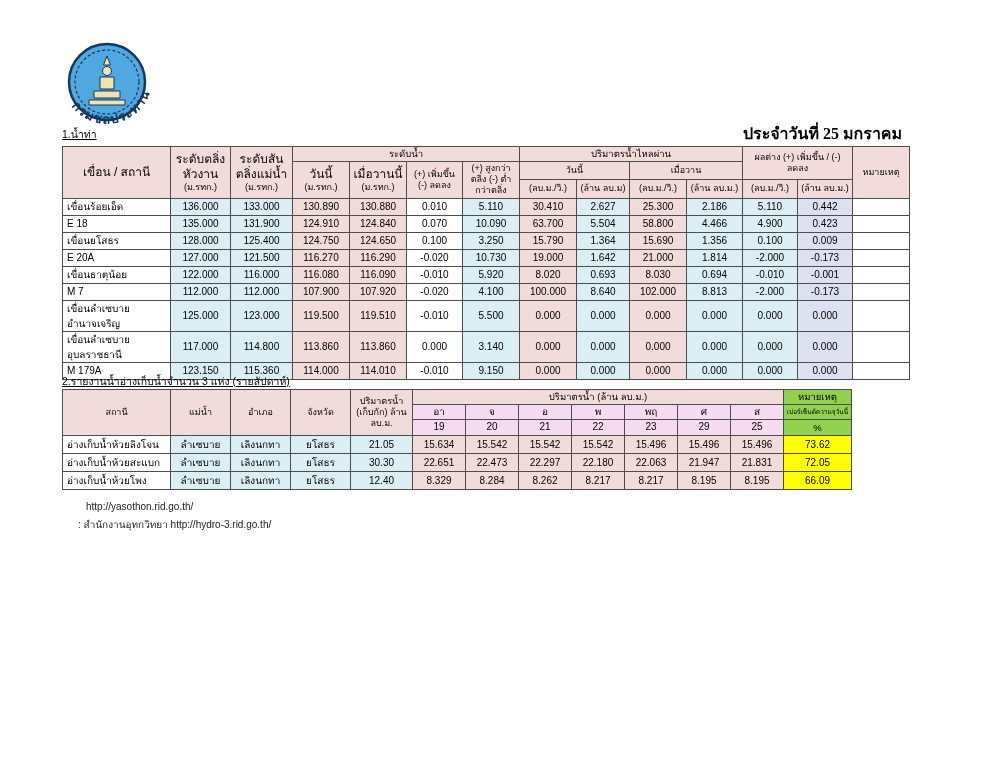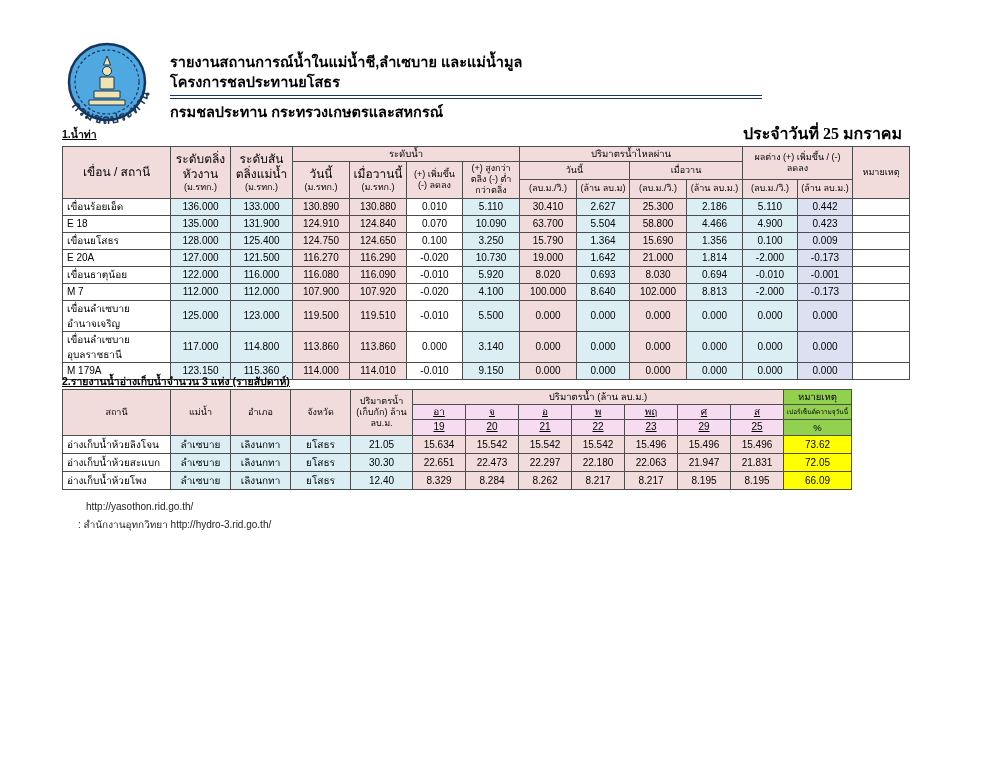--- a/index.html
+++ b/index.html
@@ -8,21 +8,21 @@
   .page {
     position:relative; width:1000px; height:772px; background:#fff;
     margin:0 auto; overflow:hidden; color:#000;
   }
   
   .logo { position:absolute; left:57px; top:40px; width:100px; height:104px; }
   .title-block { position:absolute; left:170px; top:53px; width:610px; }
   .title-line { font-size:14.5px; font-weight:bold; line-height:1.35; }
   .dbl-line { height:4px; border-top:1.5px solid var(--navy,#17365D); border-bottom:1px solid var(--navy,#17365D); margin:3px 0 4px 0; width:592px; }
   .date-label { position:absolute; left:740px; top:121px; width:165px; text-align:center; font-size:16px; font-weight:bold;font-family:Liberation Serif, serif; }
-  .section-title { position:absolute; font-size:10.5px; font-weight:bold; text-decoration:underline; }
+  .section-title { position:absolute; font-size:10.5px; font-weight:normal; text-decoration:underline; }
   #sec1 { left:62px; top:126px; }
   #sec2 { left:62px; top:373px; }
   
   table { border-collapse:collapse; table-layout:fixed; position:absolute; left:62px; background:#fff; }
   #table1 { top:146px; }
   #table2 { top:389px; }
   th, td { border:1px solid #4d4d4d; vertical-align:middle; text-align:center; overflow:hidden; }
   table { border:1.5px solid #1a1a1a; }
   th { background:var(--pink,#F2DCDB); font-weight:normal; font-size:9px; line-height:1.25; padding:1px 2px; }
   td { font-size:10px; height:17px; padding:0 3px; }
@@ -30,21 +30,21 @@
   .hdr-lbl { display:block; font-size:12px; }
   .group-hdr { font-size:9.5px; }
   
   .c-st { background:#fff; text-align:left; padding-left:4px; font-size:10px; }
   .c-bl { background:var(--blue,#DAEEF3); }
   .c-pk { background:var(--pink,#F2DCDB); }
   .c-wh { background:#fff; }
   .c-lv { background:var(--lavender,#DCE0F0); }
   .c-yl { background:var(--yellow,#FFFF00); }
   
-  .th-mag { background:var(--magenta,#F7DCF1); font-size:10px;text-decoration:underline; }
+  .th-mag { background:var(--magenta,#F7DCF1); font-size:10px; }
   .th-grn { background:var(--green,#92D050); font-size:9.5px; }
   .th-grn-sub { background:var(--green,#92D050); font-size:6.5px; padding:0 1px; }
   #table2 td { height:18px; }
   
   .footer-line { position:absolute; font-size:10px; color:#222; }
   #foot1 { left:62px; top:501px;margin-left:24px; }
   #foot2 { left:78px; top:517px; }
 </style>
 </head>
 <body>
@@ -62,26 +62,20 @@
         <path d="M37 51 h26 v7 h-26 z"></path>
         <path d="M32 60 h36 v5 h-36 z"></path>
       </g>
       <path id="logo-arc" d="M 7 52 A 45 45 0 0 0 93 52" fill="none"></path>
       <text font-size="13" font-weight="bold" fill="#17365D" letter-spacing="1">
         <textPath href="#logo-arc" startOffset="14%">กรมชลประทาน</textPath>
       </text>
     </svg>
   </div>
 
-  <div class="title-block">
-    <div class="title-line">รายงานสถานการณ์น้ำในแม่น้ำชี,ลำเซบาย และแม่น้ำมูล</div>
-    <div class="title-line">โครงการชลประทานยโสธร</div>
-    <div class="dbl-line"></div>
-    <div class="title-line">กรมชลประทาน กระทรวงเกษตรและสหกรณ์</div>
-  </div>
 
   <div class="date-label">ประจำวันที่ 25 มกราคม 2568</div>
   <div class="section-title" id="sec1">1.น้ำท่า</div>
 
   <table id="table1">
     <colgroup>
       <col style="width:108px">
         <col style="width:60px">
         <col style="width:62px">
       <col style="width:57px">

